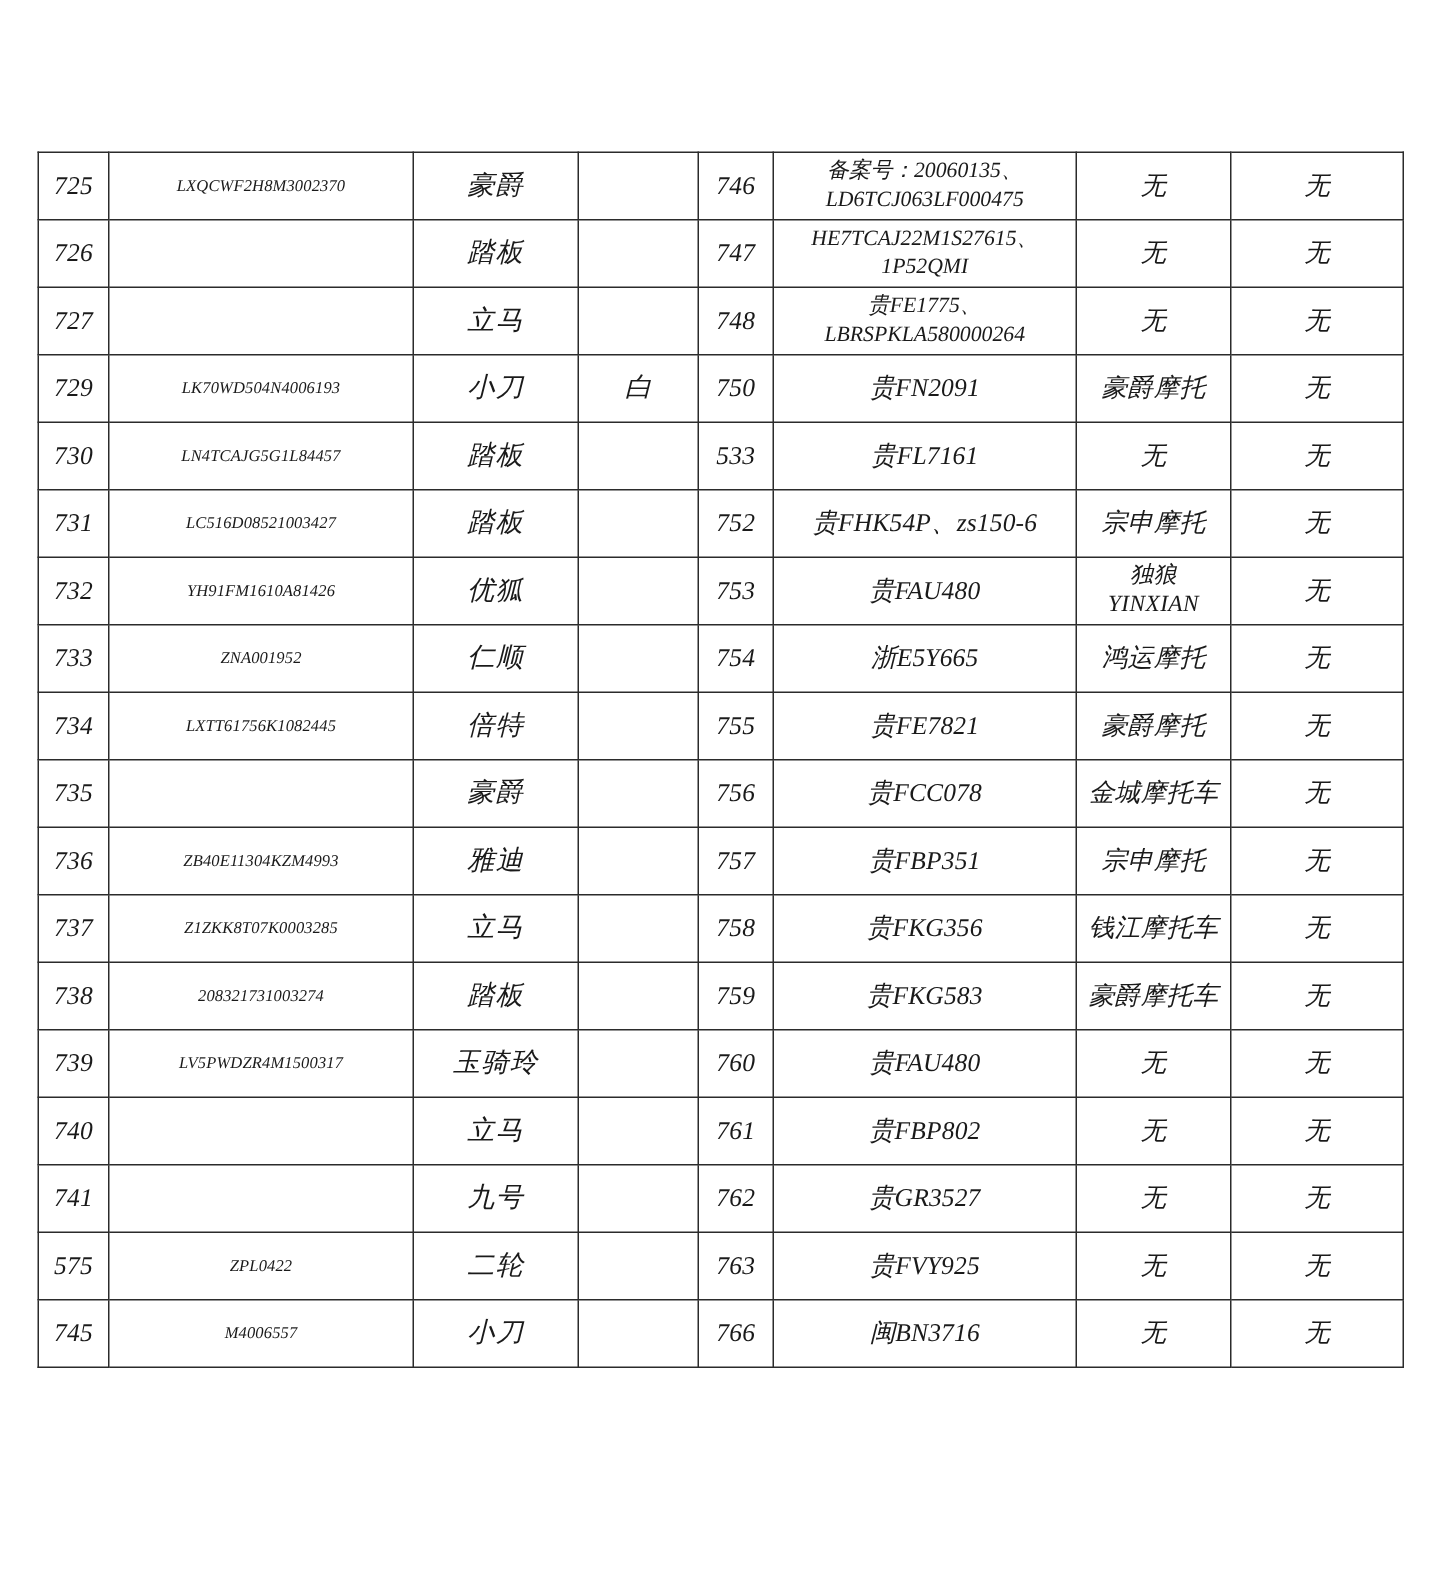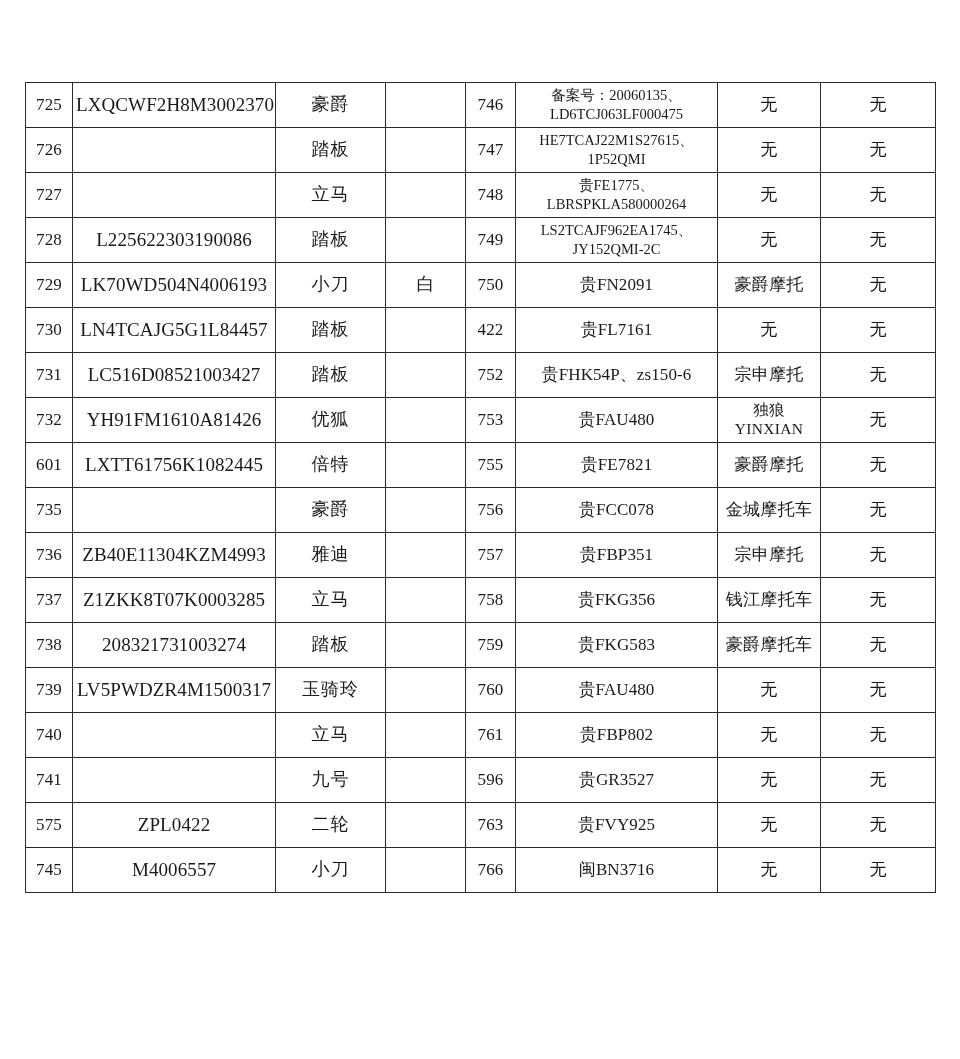--- a/index.html
+++ b/index.html
@@ -12,22 +12,23 @@
     height: 1059px;
     font-family: "Liberation Serif", "DejaVu Serif", serif;
     color: #1a1a1a;
     position: relative;
     overflow: hidden;
   }
 
   #sheet {
     position: absolute;
     left: 25px;
-    top: 82px;
+    top: 101px;
     width: 910px;
+    font-style: italic;
   }
 
   table.reg-table {
     border-collapse: collapse;
     table-layout: fixed;
     width: 910px;
     background: #ffffff;
   }
 
   table.reg-table td {
@@ -50,21 +51,21 @@
   col.c-seq2  { width: 50px; }
   col.c-plate { width: 202px; }
   col.c-make  { width: 103px; }
   col.c-last  { width: 115px; }
 
   .seq {
     font-size: 17px;
     letter-spacing: 0.2px;
   }
   .vin {
-    font-size: 19px;
+    font-size: 11px;
     letter-spacing: 0.1px;
     white-space: nowrap;
     margin-left: 28px;
   }
   .brand {
     font-size: 18px;
     letter-spacing: 1px;
   }
   .color {
     font-size: 18px;
@@ -139,48 +140,35 @@
           <td class="color"></td>
           <td class="seq">748</td>
           <td class="plate multi">
             <span style="display: block;">贵FE1775、</span>
             <span style="display: block;">LBRSPKLA580000264</span>
           </td>
           <td class="make">无</td>
           <td class="last">无</td>
         </tr>
         <tr>
-          <td class="seq">728</td>
-          <td class="vin">L225622303190086</td>
-          <td class="brand">踏板</td>
-          <td class="color"></td>
-          <td class="seq">749</td>
-          <td class="plate multi">
-            <span style="display: block;">LS2TCAJF962EA1745、</span>
-            <span style="display: block;">JY152QMI-2C</span>
-          </td>
-          <td class="make">无</td>
-          <td class="last">无</td>
-        </tr>
-        <tr>
           <td class="seq">729</td>
           <td class="vin">LK70WD504N4006193</td>
           <td class="brand">小刀</td>
           <td class="color">白</td>
           <td class="seq">750</td>
           <td class="plate">贵FN2091</td>
           <td class="make">豪爵摩托</td>
           <td class="last">无</td>
         </tr>
         <tr>
           <td class="seq">730</td>
           <td class="vin">LN4TCAJG5G1L84457</td>
           <td class="brand">踏板</td>
           <td class="color"></td>
-          <td class="seq">422</td>
+          <td class="seq">533</td>
           <td class="plate">贵FL7161</td>
           <td class="make">无</td>
           <td class="last">无</td>
         </tr>
         <tr>
           <td class="seq">731</td>
           <td class="vin">LC516D08521003427</td>
           <td class="brand">踏板</td>
           <td class="color"></td>
           <td class="seq">752</td>
@@ -195,21 +183,31 @@
           <td class="color"></td>
           <td class="seq">753</td>
           <td class="plate">贵FAU480</td>
           <td class="make multi">
             <span style="display: block;">独狼</span>
             <span style="display: block;">YINXIAN</span>
           </td>
           <td class="last">无</td>
         </tr>
         <tr>
-          <td class="seq">601</td>
+          <td class="seq">733</td>
+          <td class="vin">ZNA001952</td>
+          <td class="brand">仁顺</td>
+          <td class="color"></td>
+          <td class="seq">754</td>
+          <td class="plate">浙E5Y665</td>
+          <td class="make">鸿运摩托</td>
+          <td class="last">无</td>
+        </tr>
+        <tr>
+          <td class="seq">734</td>
           <td class="vin">LXTT61756K1082445</td>
           <td class="brand">倍特</td>
           <td class="color"></td>
           <td class="seq">755</td>
           <td class="plate">贵FE7821</td>
           <td class="make">豪爵摩托</td>
           <td class="last">无</td>
         </tr>
         <tr>
           <td class="seq">735</td>
@@ -269,21 +267,21 @@
           <td class="seq">761</td>
           <td class="plate">贵FBP802</td>
           <td class="make">无</td>
           <td class="last">无</td>
         </tr>
         <tr>
           <td class="seq">741</td>
           <td class="vin"></td>
           <td class="brand">九号</td>
           <td class="color"></td>
-          <td class="seq">596</td>
+          <td class="seq">762</td>
           <td class="plate">贵GR3527</td>
           <td class="make">无</td>
           <td class="last">无</td>
         </tr>
         <tr>
           <td class="seq">575</td>
           <td class="vin">ZPL0422</td>
           <td class="brand">二轮</td>
           <td class="color"></td>
           <td class="seq">763</td>

